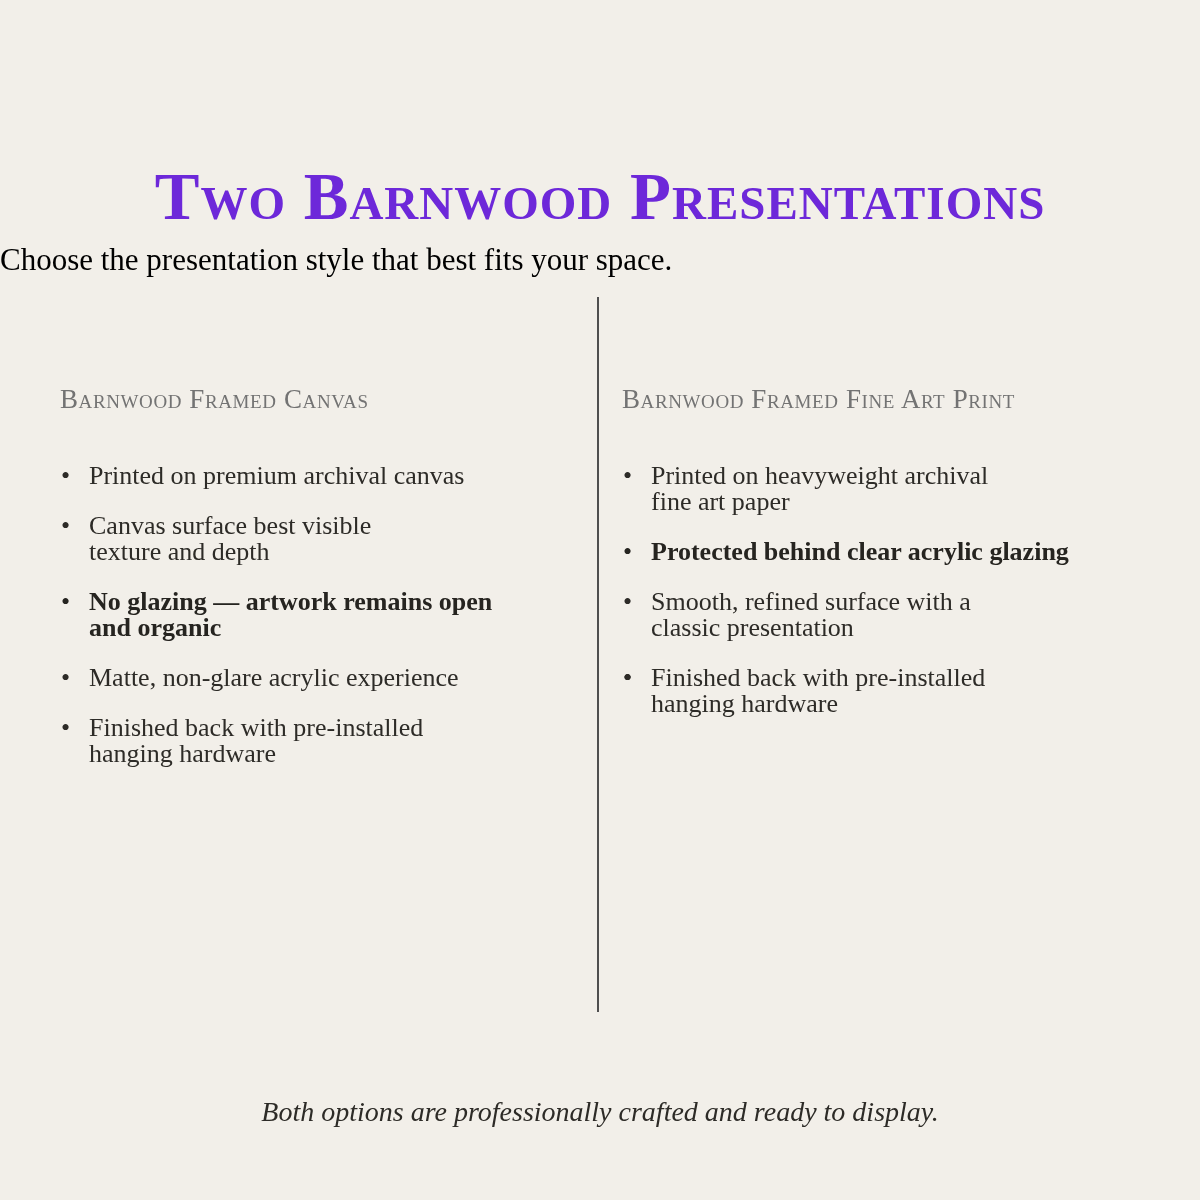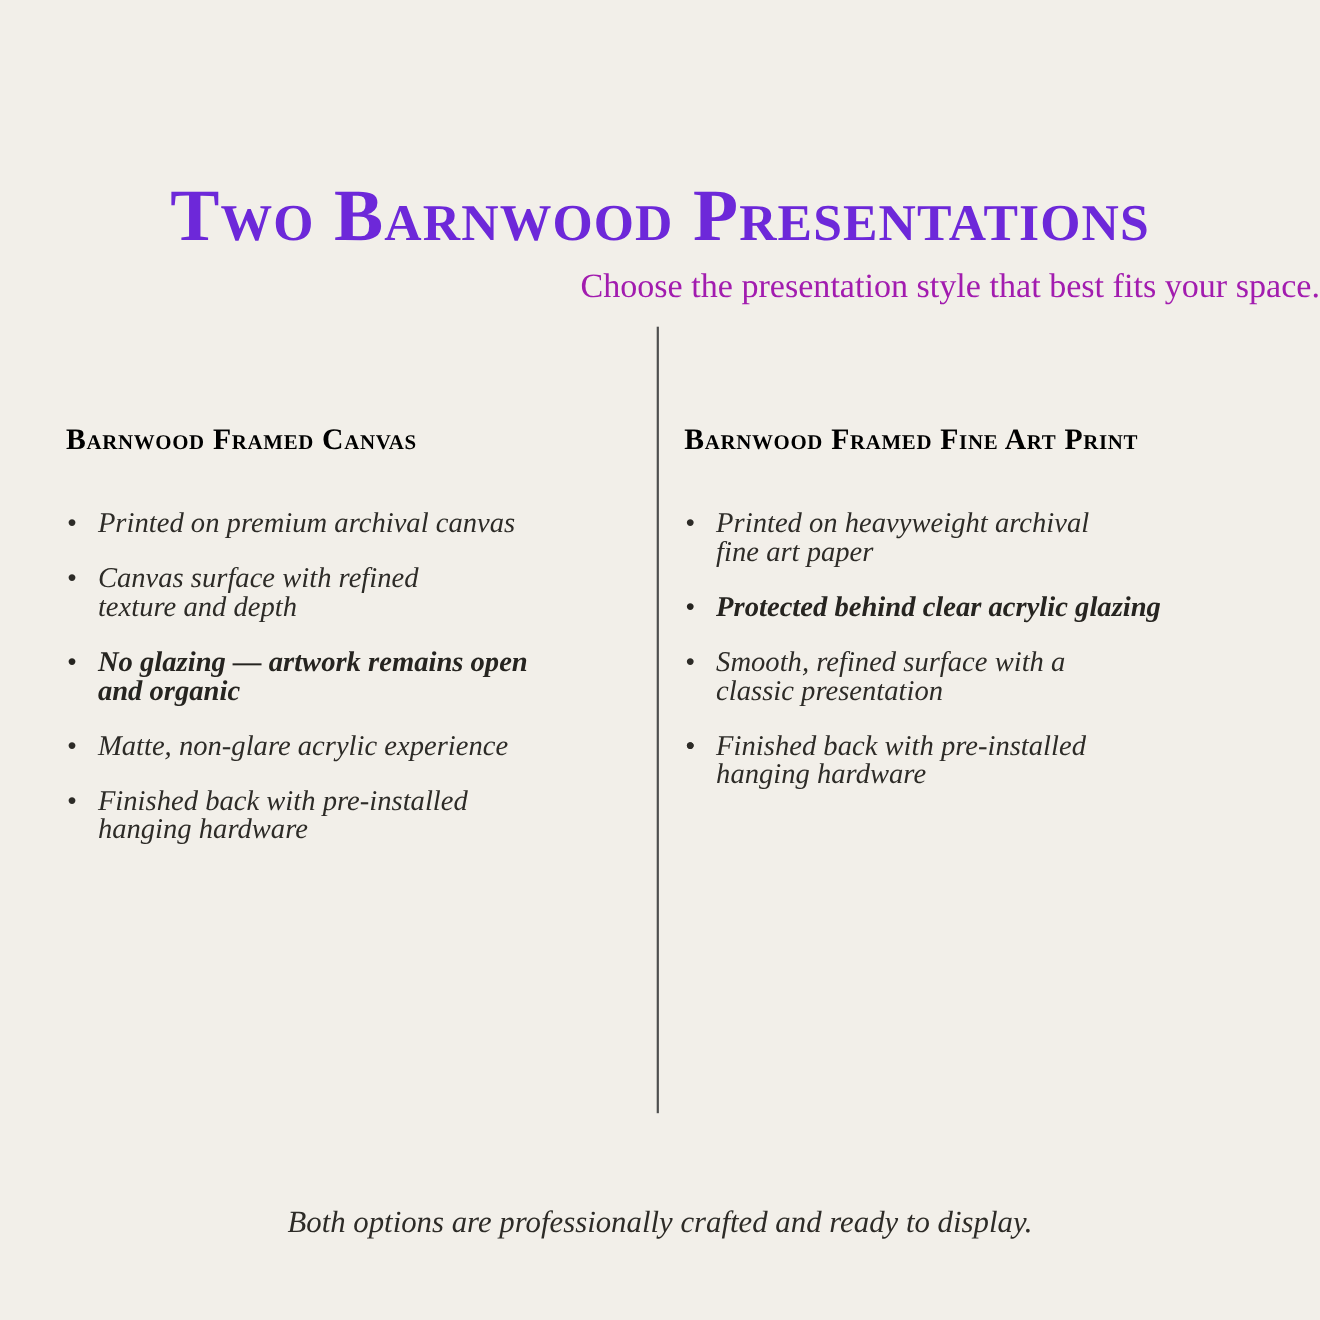--- a/index.html
+++ b/index.html
@@ -26,46 +26,46 @@
     font-weight: 700;
     font-variant: small-caps;
     letter-spacing: 1px;
     color: #6d28d9;
   }
   .page-subtitle {
     position: absolute;
     top: 210px;
     left: 0;
     width: 100%;
-    text-align: right;
+    text-align: left;
     font-size: 31px;
     line-height: 1.2;
-    color: #a21caf;
+    color: #000000;
   }
   .divider {
     position: absolute;
     left: 597px;
     top: 297px;
     width: 2px;
     height: 715px;
     background: #4f4f4f;
   }
   .column {
     position: absolute;
     top: 383px;
   }
   .column-left  { left: 60px;  width: 508px; }
   .column-right { left: 622px; width: 530px; }
   .column-heading {
     font-size: 27px;
     line-height: 32px;
-    font-weight: 700;
+    font-weight: 400;
     font-variant: small-caps;
     letter-spacing: 0.6px;
-    color: #000000;
+    color: #737373;
     margin: 0;
   }
   .bullet-list {
     list-style: none;
     margin: 48px 0 0 0;
     padding: 0;
   }
   .bullet-item {
     position: relative;
     padding-left: 29px;
@@ -76,21 +76,21 @@
   }
   .bullet-item.bold { font-weight: 700; color: #262420; }
   .bullet-dot {
     position: absolute;
     left: 1px;
     top: 0;
     font-size: 26px;
     line-height: 26px;
     font-weight: 400;
   }
-  .bullet-text { white-space: pre-line; font-style: italic; }
+  .bullet-text { white-space: pre-line; }
   .footer-note {
     position: absolute;
     top: 1066px;
     left: 0;
     width: 100%;
     text-align: center;
     font-style: italic;
     font-size: 28px;
     line-height: 1.3;
     color: #2d2b27;
@@ -106,21 +106,21 @@
 
 <section class="column column-left">
   <h2 class="column-heading">Barnwood Framed Canvas</h2>
   <ul class="bullet-list">
     <li class="bullet-item">
       <span class="bullet-dot">•</span>
       <span class="bullet-text">Printed on premium archival canvas</span>
     </li>
     <li class="bullet-item">
       <span class="bullet-dot">•</span>
-      <span class="bullet-text">Canvas surface with refined
+      <span class="bullet-text">Canvas surface best visible
 texture and depth</span>
     </li>
     <li class="bullet-item bold">
       <span class="bullet-dot">•</span>
       <span class="bullet-text">No glazing — artwork remains open
 and organic</span>
     </li>
     <li class="bullet-item">
       <span class="bullet-dot">•</span>
       <span class="bullet-text">Matte, non-glare acrylic experience</span>

